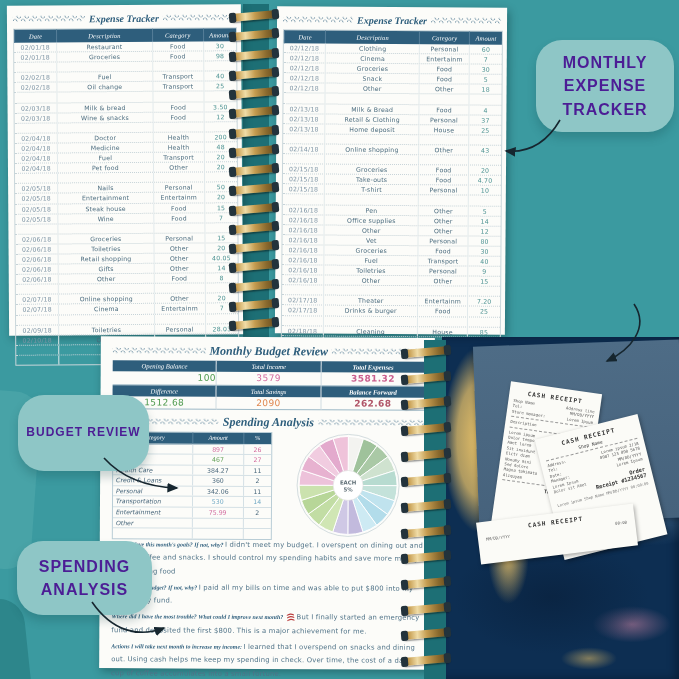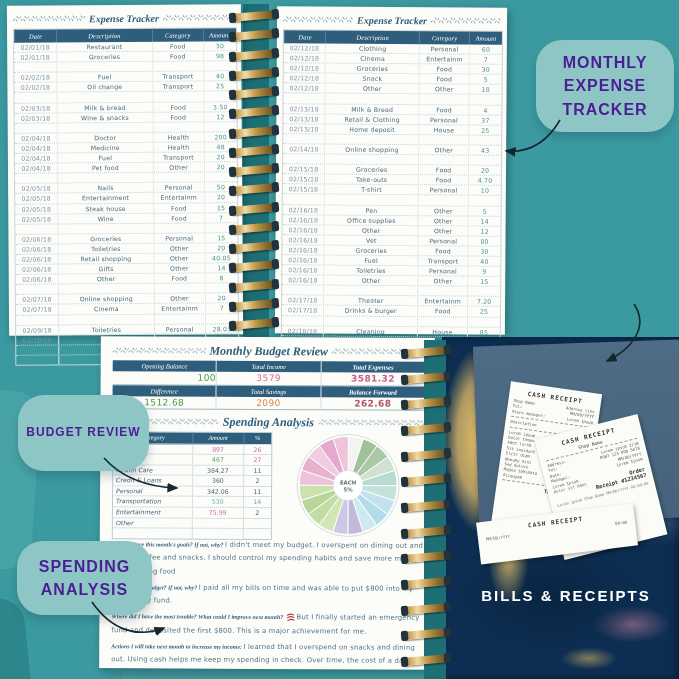--- a/index.html
+++ b/index.html
@@ -669,21 +669,20 @@
     </div>
 
     <div class="receipt r3">
       <div class="rc-title">CASH RECEIPT</div>
       <div class="rc-line">
         <span>MM/DD/YYYY</span>
         <span>00:00</span>
       </div>
     </div>
 
-    <div class="bills-title">BILLS &amp; RECEIPTS</div>
   </div>
 
   <div class="spine spine-bottom"></div>
 
   <div class="page page-bl">
     <div class="ttl-row">
       <div class="wave"></div>
       <div class="t script">Monthly Budget Review</div>
       <div class="wave"></div>
     </div>

